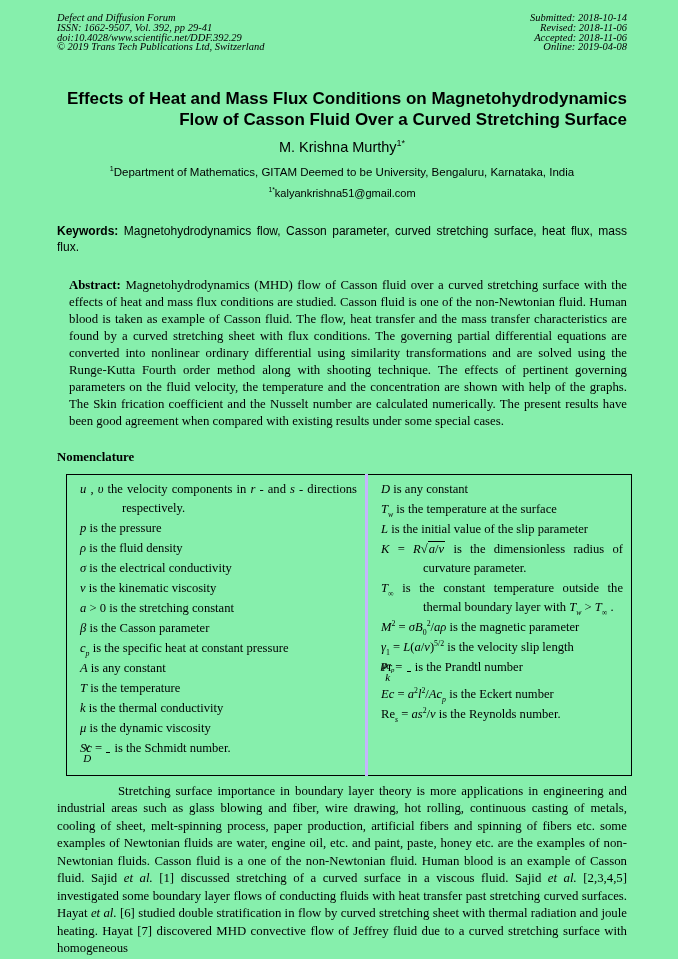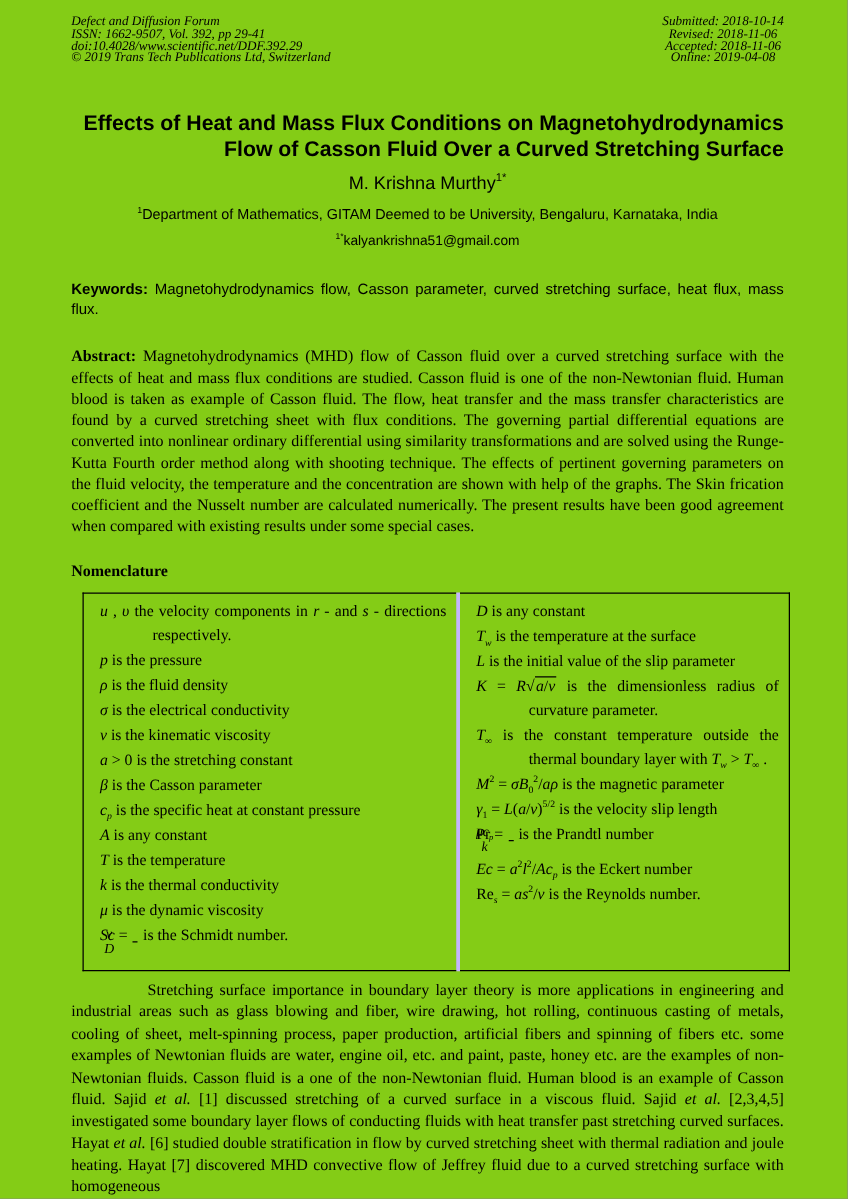--- a/index.html
+++ b/index.html
@@ -1,30 +1,30 @@
 <!DOCTYPE html>
 <html><head>
 <meta charset="utf-8">
 <style>
   html,body { margin:0; padding:0; background:#888; }
   .page {
     position:relative;
     width:678px; height:959px;
     margin:0 auto;
-    background:#84cc16;
+    background:#86efac;
     color:#000;
     font-family:"Liberation Serif", serif;
     box-sizing:border-box;
     padding:13px 51px 0 57px;
     overflow:hidden;
   }
   
   .masthead { display:flex; justify-content:space-between; font-style:italic; font-size:10.5px; line-height:9.8px; }
   .mast-left div, .mast-right div { white-space:nowrap; }
-  .mast-right { text-align:center; }
+  .mast-right { text-align:right; }
   
   .title {
     margin:36px 0 0 0;
     text-align:right;
     font-family:"Liberation Sans", sans-serif;
     font-weight:bold;
     font-size:17px; line-height:21px;
   }
   .author {
     margin-top:9px; text-align:center;
@@ -46,21 +46,21 @@
   
   .keywords {
     margin:25px 0 0 0;
     font-family:"Liberation Sans", sans-serif;
     font-size:12px; line-height:15.5px;
     text-align:justify;
   }
   .keywords b { font-weight:bold; }
   
   .abstract {
-    margin:22px 0 0 0;
+    margin:22px 0 0 12px;
     font-size:12.8px; line-height:17px;
     text-align:justify;
   }
   .abstract b { font-weight:bold; }
   
   .nom-heading { margin:20px 0 0 0; font-size:12.8px; font-weight:bold; }
   .nom-table {
     margin:9px 0 0 9px;
     width:566px;
     border:1px solid #000;

